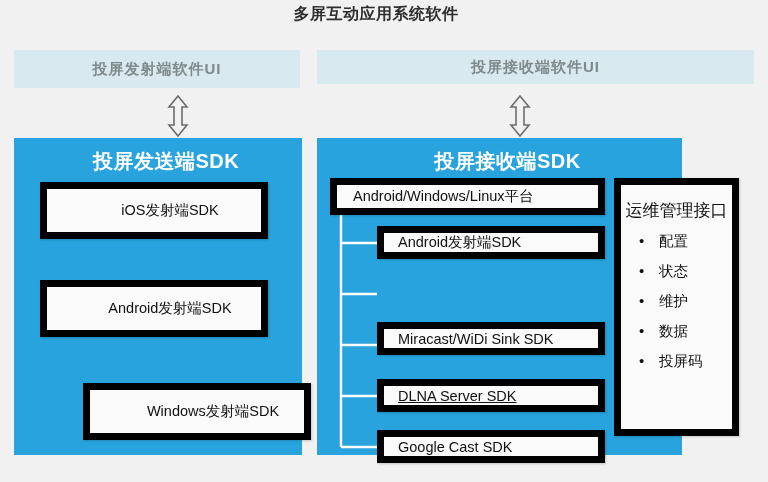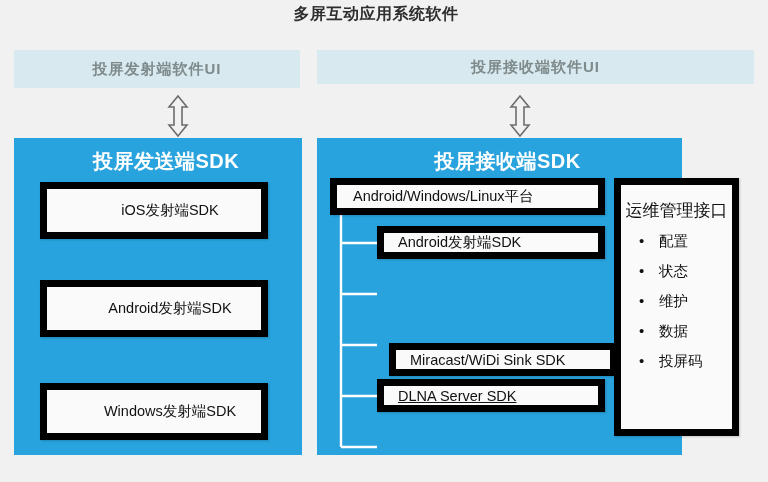--- a/index.html
+++ b/index.html
@@ -182,21 +182,21 @@
 
   <div class="sdk-panel" id="panel-sender">
     <div class="panel-title">投屏发送端SDK</div>
 
     <div class="box sender-box" style="top:44px;">
       <span>iOS发射端SDK</span>
     </div>
     <div class="box sender-box" style="top:111px;margin-top:31px;">
       <span>Android发射端SDK</span>
     </div>
-    <div class="box sender-box" style="top:245px;">
+    <div class="box sender-box" style="top:245px;margin-left:43px;">
       <span>Windows发射端SDK</span>
     </div>
   </div>
 
   <div class="ui-strip" id="ui-strip-receiver">
     <span>投屏接收端软件UI</span>
   </div>
 
   <div class="arrow-updown" id="arrow-receiver">
     <svg width="22" height="42" viewBox="0 0 22 42">
@@ -218,25 +218,28 @@
       </g>
     </svg>
 
     <div class="box" id="box-platform">
       <span>Android/Windows/Linux平台</span>
     </div>
 
     <div class="box recv-box" style="top:88px;">
       <span>Android发射端SDK</span>
     </div>
-    <div class="box recv-box" style="top:205px;margin-left:12px;">
+    <div class="box recv-box" style="top:184px;">
       <span>Miracast/WiDi Sink SDK</span>
     </div>
     <div class="box recv-box" style="top:241px;text-decoration:underline;">
       <span>DLNA Server SDK</span>
+    </div>
+    <div class="box recv-box" style="top:292px;">
+      <span>Google Cast SDK</span>
     </div>
 
     <div class="box" id="box-ops">
       <div class="ops-title">运维管理接口</div>
       <ul class="ops-list">
         <li>
           <span class="bullet">•</span>
           <span>配置</span>
         </li>
         <li>

